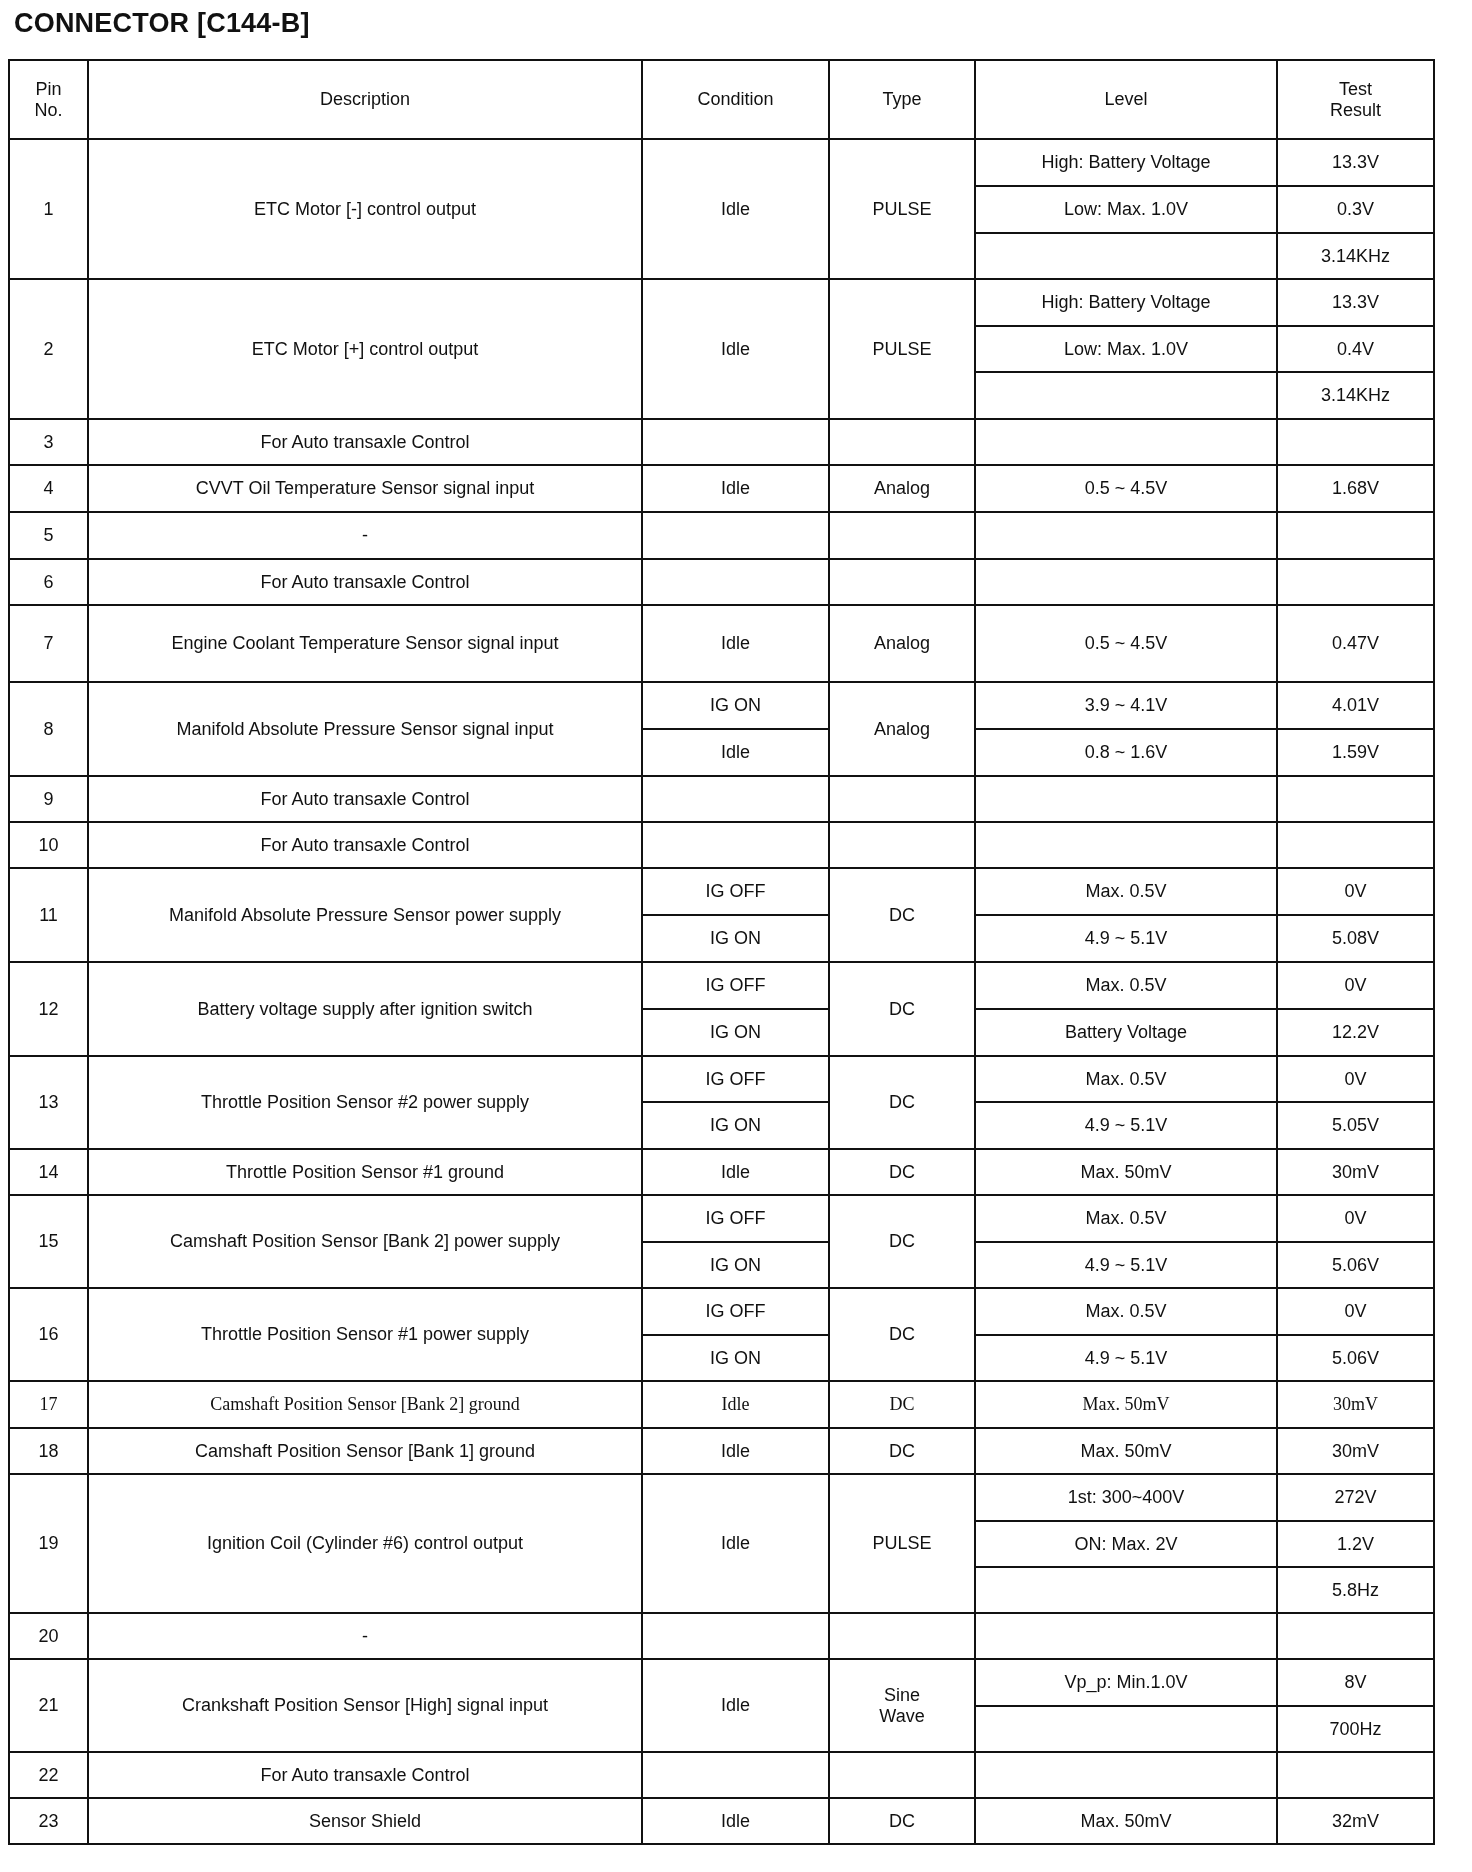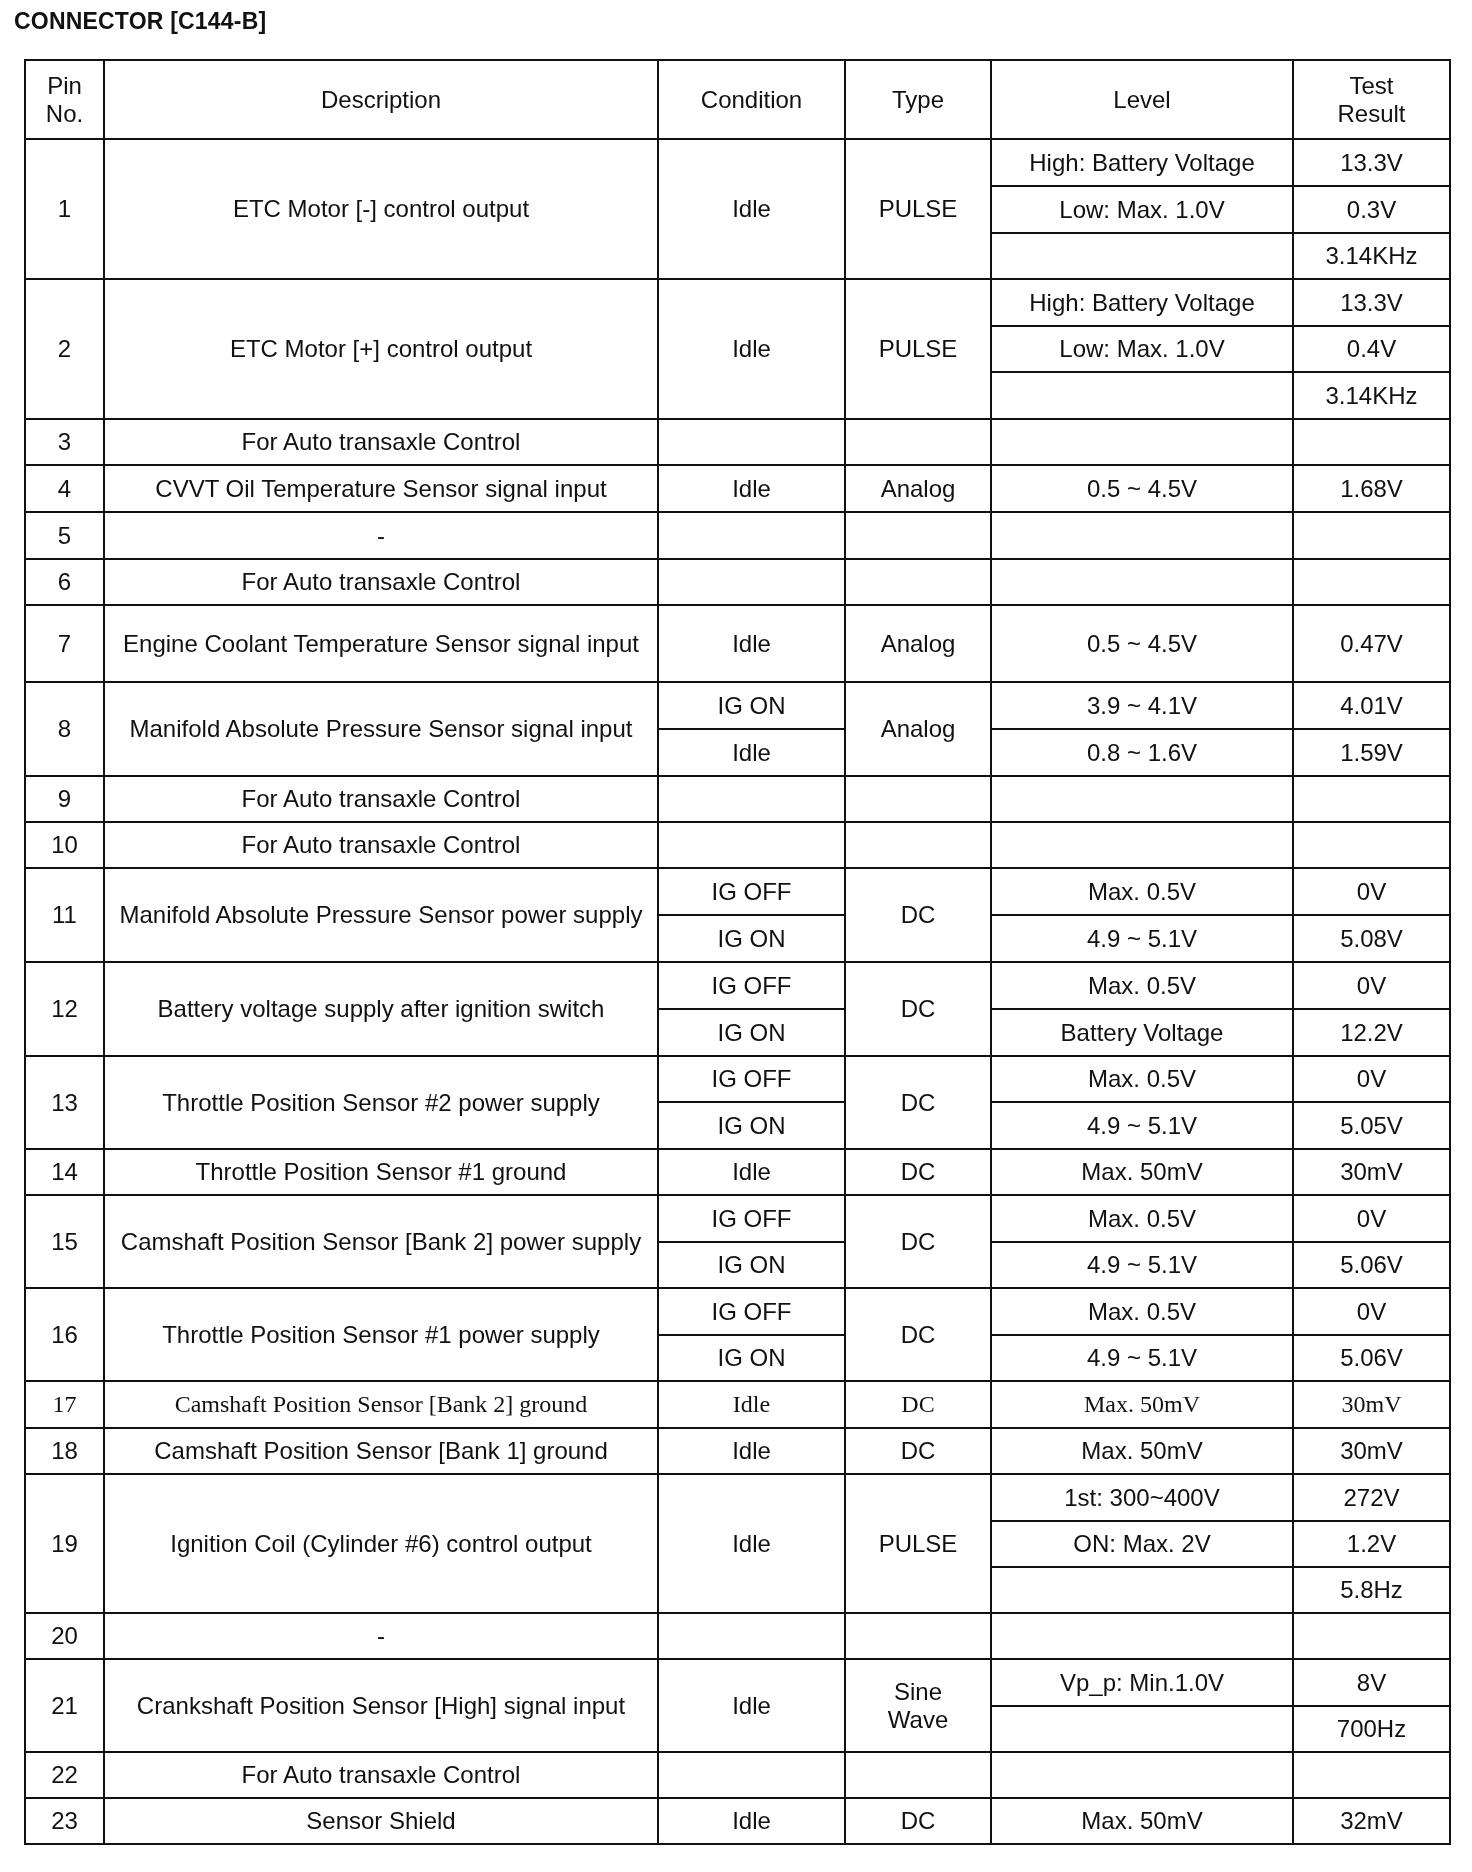--- a/index.html
+++ b/index.html
@@ -1,21 +1,21 @@
 <!DOCTYPE html>
 <html><head>
 <meta charset="utf-8">
 <style>
   html, body { margin: 0; padding: 0; background: #ffffff; }
   body { width: 1472px; height: 1872px; position: relative; overflow: hidden;
          font-family: "Liberation Sans", sans-serif; color: #111; }
-  .title { position: absolute; left: 14px; top: 8px; font-size: 23px; font-weight: bold;
+  .title { position: absolute; left: 14px; top: 8px; font-size: 27px; font-weight: bold;
            letter-spacing: 0.2px; text-align: center; }
-  table.conn { position: absolute; left: 24px; top: 59px; border-collapse: collapse;
-               table-layout: fixed; font-size: 24px; }
+  table.conn { position: absolute; left: 8px; top: 59px; border-collapse: collapse;
+               table-layout: fixed; font-size: 18px; }
   table.conn td, table.conn th { border: 2px solid #111; padding: 0; font-weight: normal;
                vertical-align: middle; line-height: 1.15; }
   table.conn th { text-align: center; }
   td.pin { text-align: center; }
   td.desc { text-align: center; padding-left: 12px; padding-right: 6px; }
   td.desc.center { text-align: center; }
   td.c { text-align: center; }
 </style>
 </head>
 <body>

